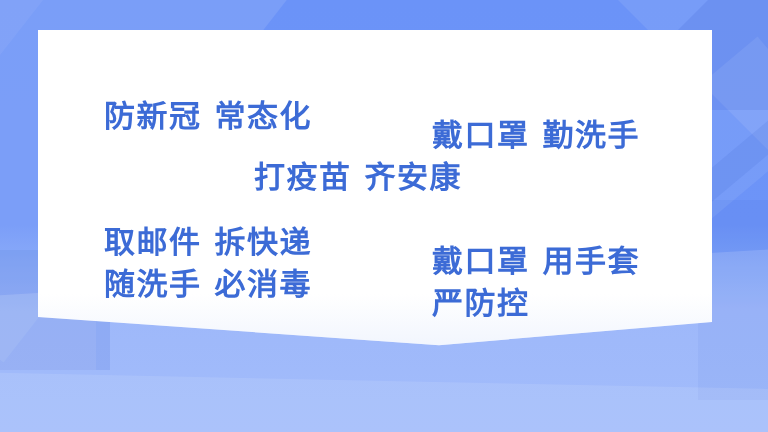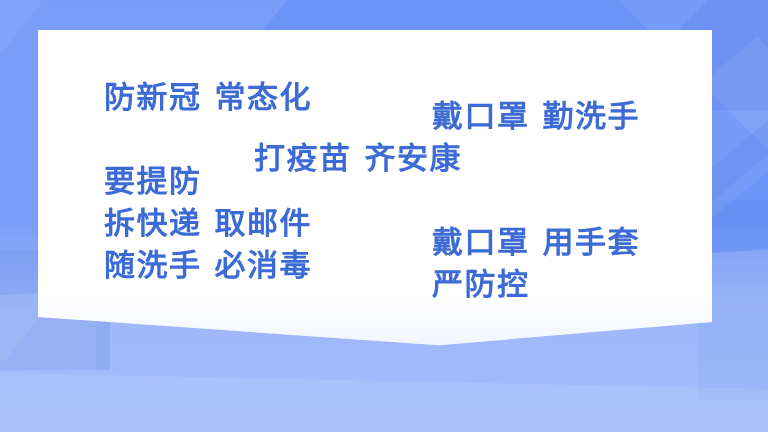--- a/index.html
+++ b/index.html
@@ -87,21 +87,21 @@
   #card-shade{
     position:absolute;left:38px;top:30px;width:674px;height:330px;
     background:linear-gradient(180deg,rgba(255,255,255,0) 80%,rgba(224,233,252,.55) 100%);
     -webkit-clip-path:polygon(0 0,100% 0,100% 88.5%,59.5% 95.5%,0 87%);
     clip-path:polygon(0 0,100% 0,100% 88.5%,59.5% 95.5%,0 87%);
     pointer-events:none;
   }
 
   
   #slogans{
-    position:absolute;left:38px;top:23px;width:674px;height:268px;
+    position:absolute;left:38px;top:42px;width:674px;height:268px;
     display:flex;flex-direction:column;justify-content:center;
     padding-top:48px;box-sizing:border-box;
   }
   .slogan-row{
     display:flex;align-items:center;justify-content:center;
     height:42px;
   }
   .slogan-cell{
     width:290px;
     display:flex;align-items:center;justify-content:center;
@@ -157,30 +157,29 @@
 
     <div class="slogan-row">
       <div class="slogan-cell right">
         <span class="phrase">打疫苗</span>
         <span class="phrase">齐安康</span>
       </div>
     </div>
 
     <div class="slogan-row">
       <div class="slogan-cell left">
-        <span class="phrase">要提防</span>
       </div>
       <div class="slogan-cell right">
       </div>
     </div>
 
     <div class="slogan-row">
       <div class="slogan-cell left">
+        <span class="phrase">取邮件</span>
         <span class="phrase">拆快递</span>
-        <span class="phrase">取邮件</span>
       </div>
       <div class="slogan-cell right">
         <span class="phrase">戴口罩</span>
         <span class="phrase">用手套</span>
       </div>
     </div>
 
     <div class="slogan-row">
       <div class="slogan-cell left">
         <span class="phrase">随洗手</span>

